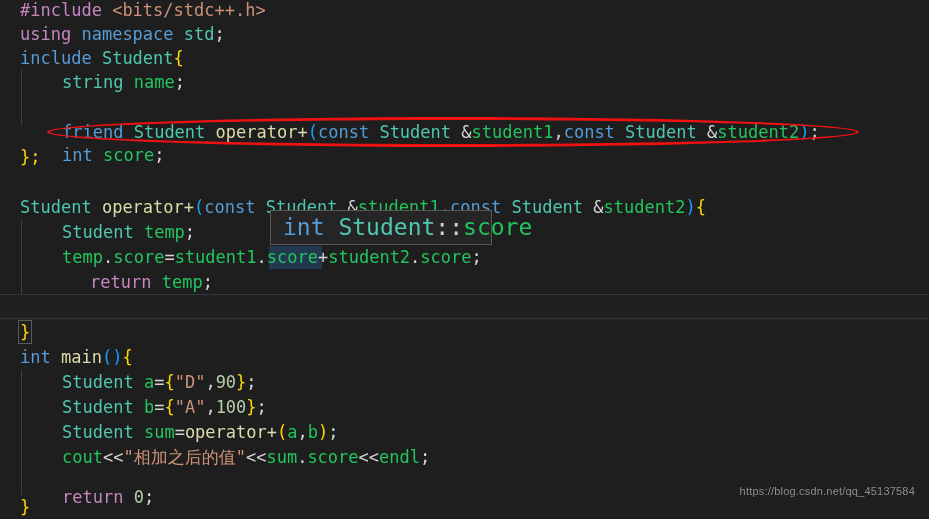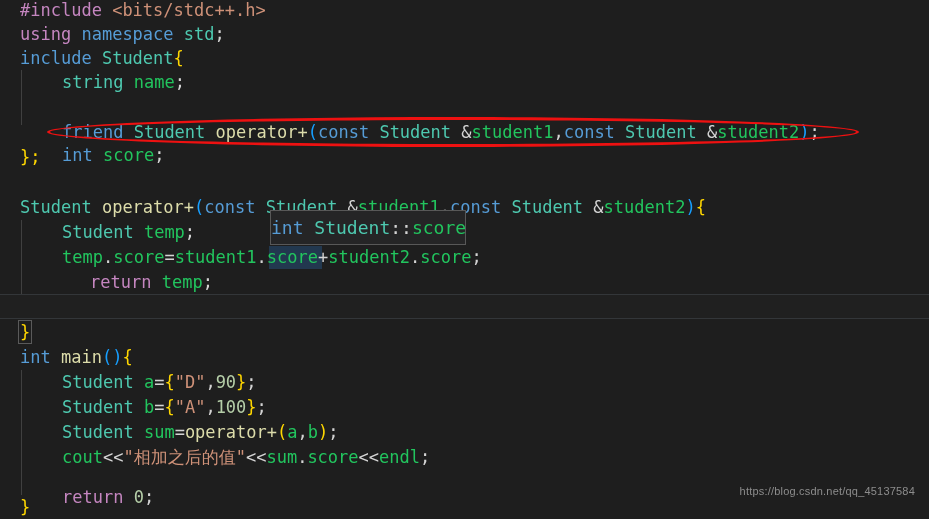--- a/index.html
+++ b/index.html
@@ -78,28 +78,28 @@
     position: absolute;
     background: #264f78;
     opacity: .55;
     pointer-events: none;
   }
 
   
   #hover-tooltip {
     position: absolute;
     left: 270px; top: 210px;
-    width: 196px; height: 35px;
+    width: 222px; height: 35px;
     background: #252526;
     border: 1px solid #585858;
     color: #d4d4d4;
-    font-size: 18px;
+    font-size: 23px;
     line-height: 33px;
     white-space: pre;
-    padding-left: 0;
+    padding-left: 12px;
     z-index: 30;
   }
 
   
   #annotation-ellipse {
     position: absolute;
     left: 47px; top: 117px;
     width: 812px; height: 30px;
     border: 3px solid #ee1111;
     border-radius: 50%;

